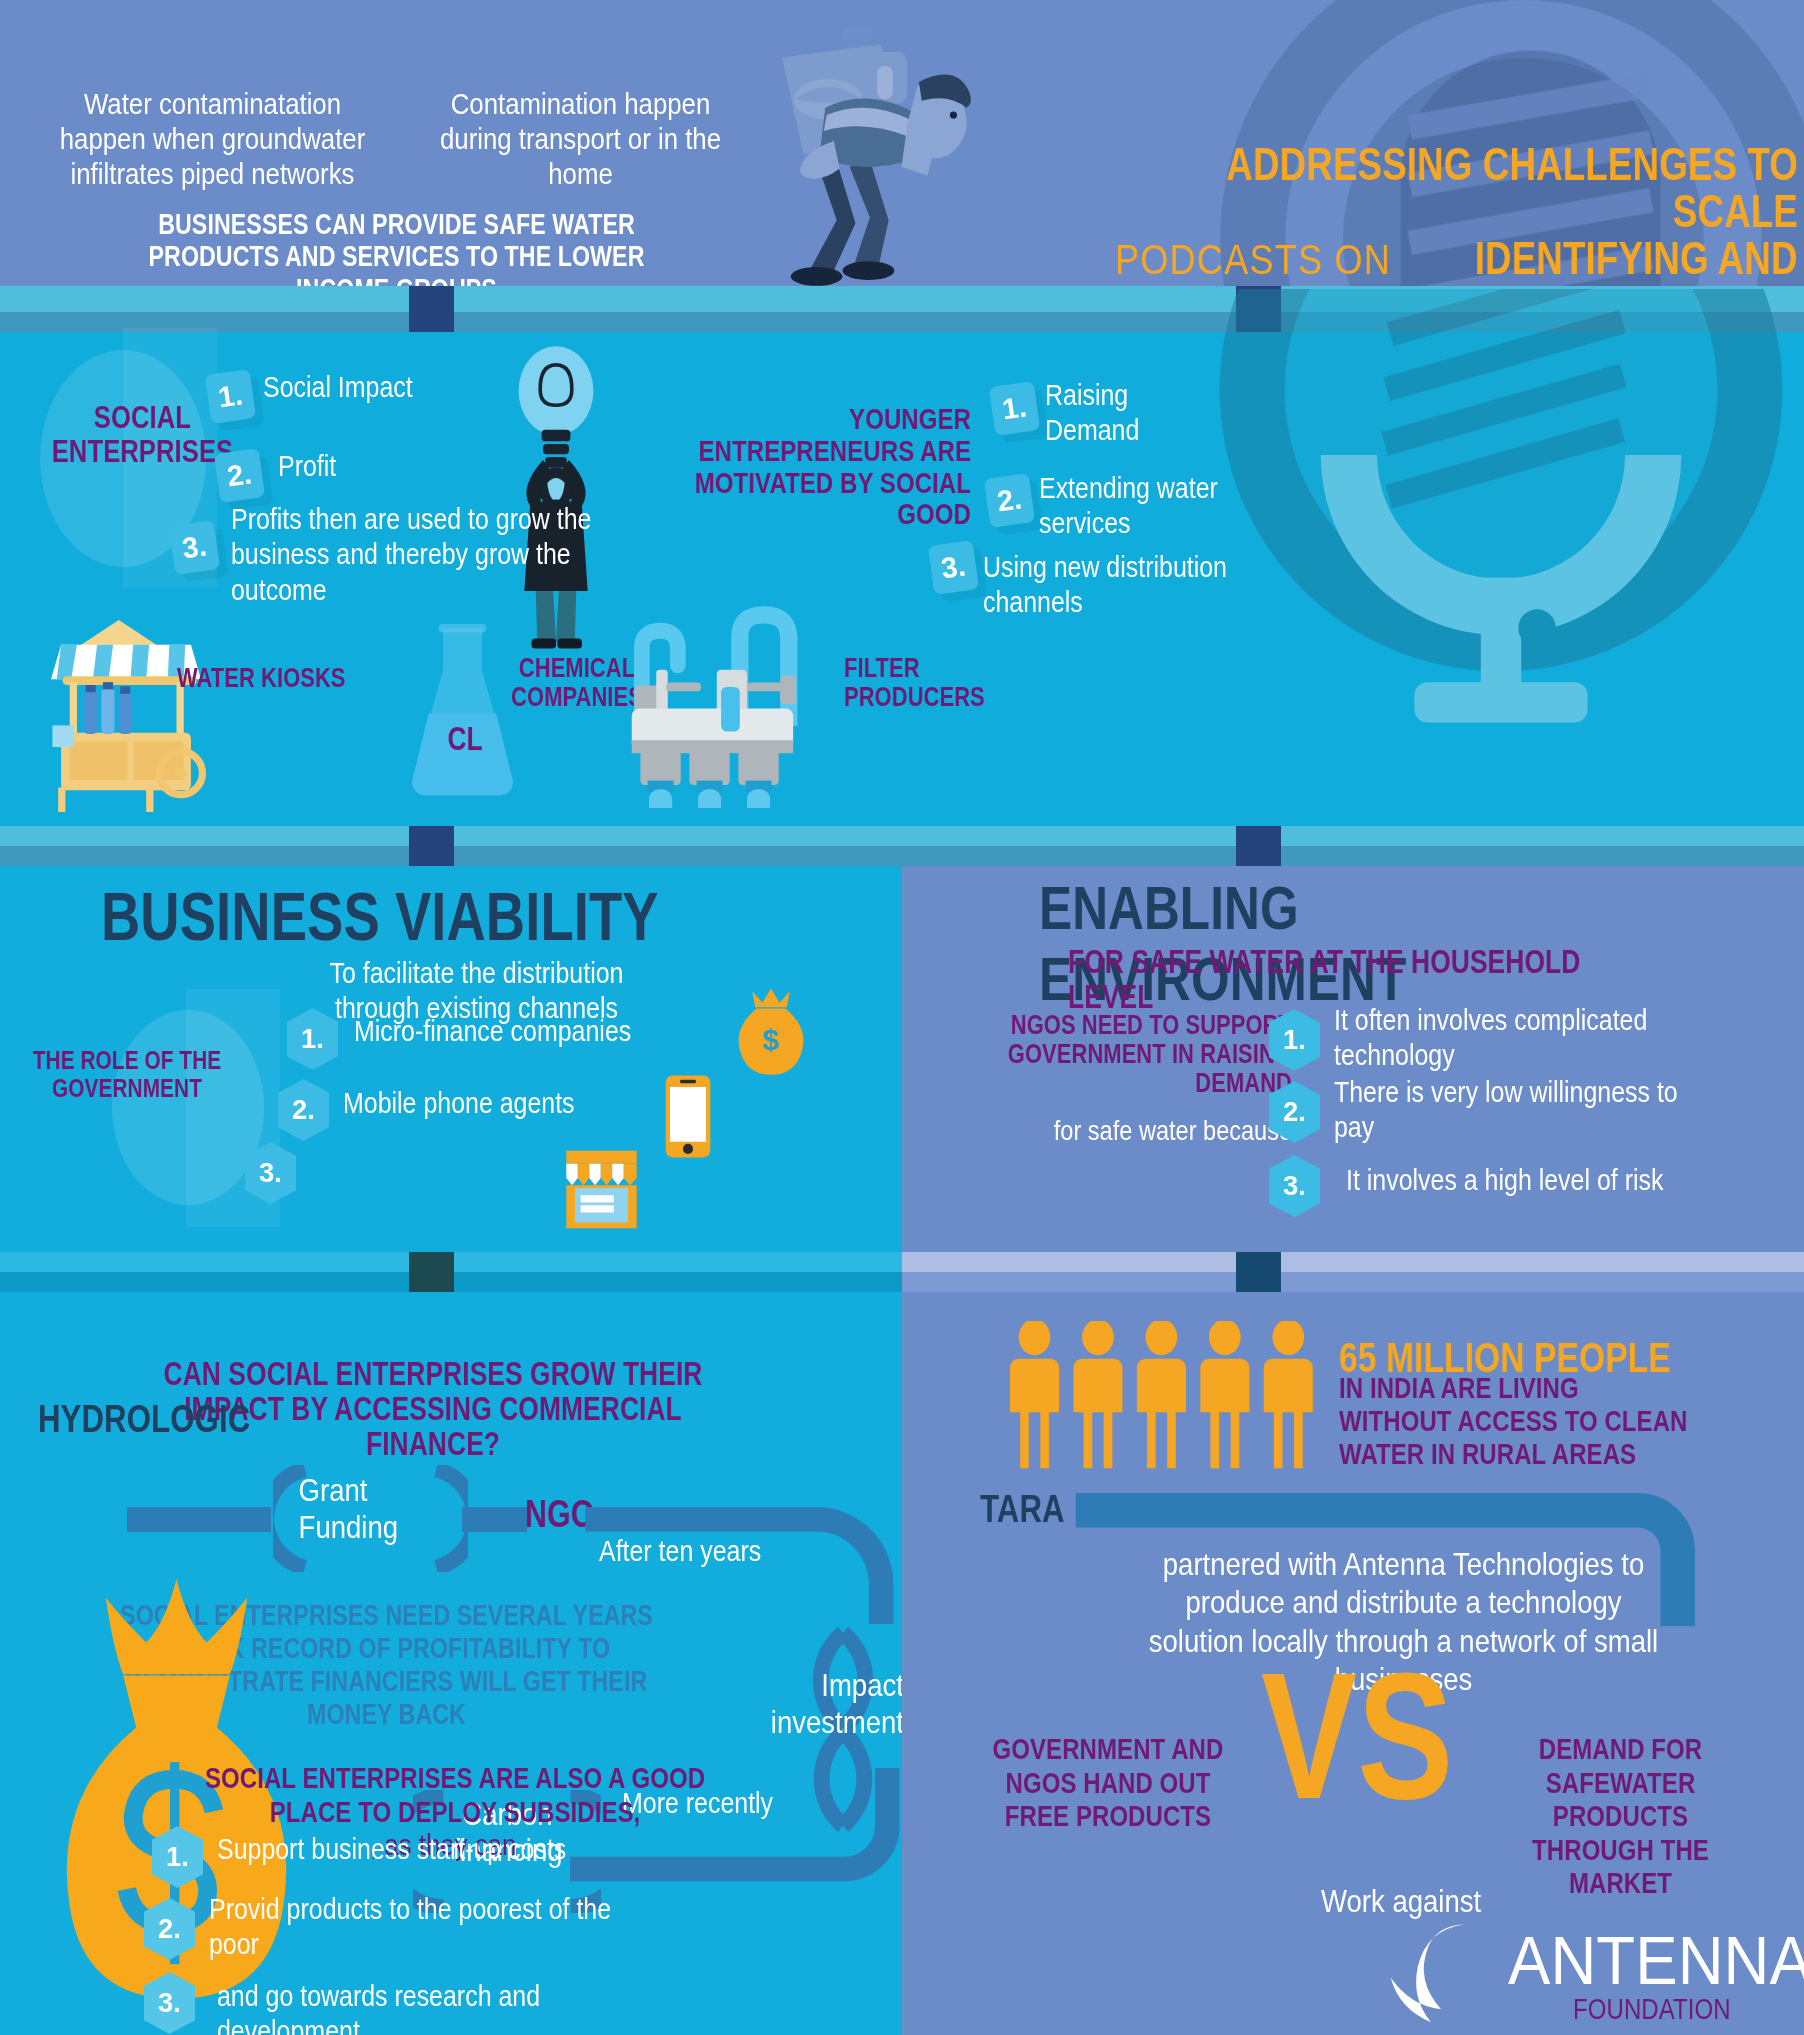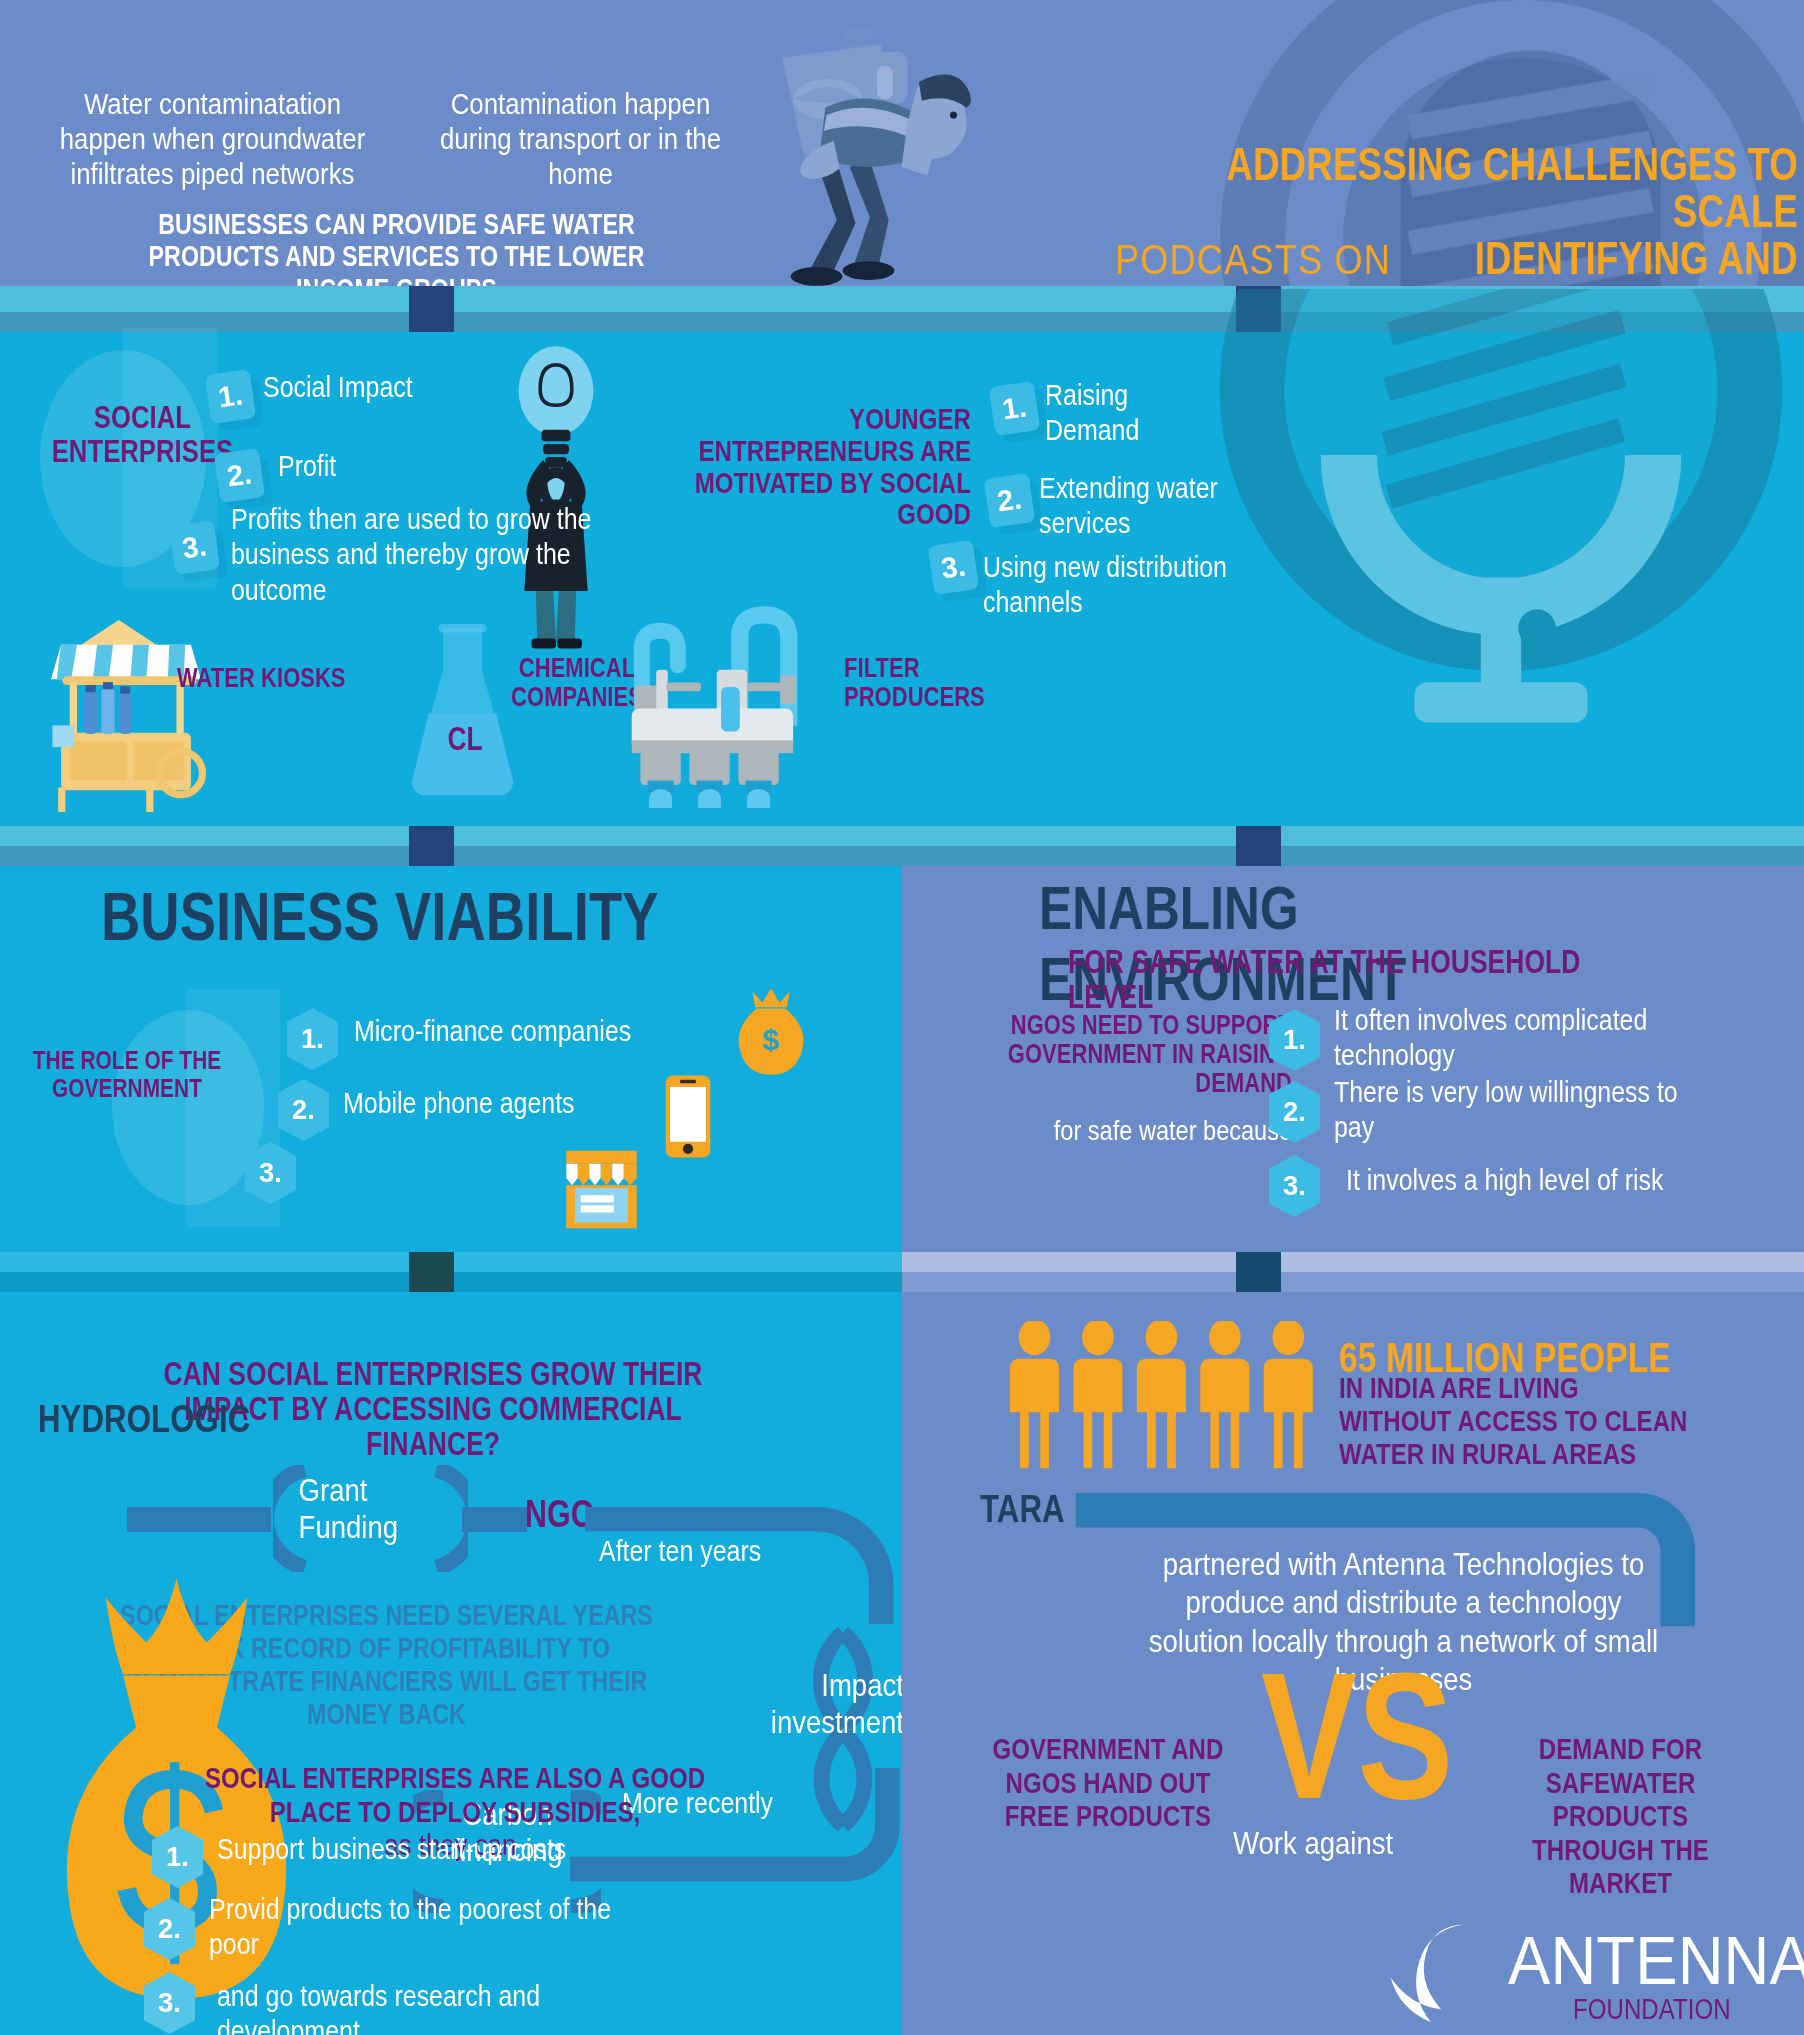--- a/index.html
+++ b/index.html
@@ -356,20 +356,22 @@
 
   <div class="sec-title" style="left:101px;top:877px;font-size:68px;">
     <span class="cond" style="display:inline-block">BUSINESS VIABILITY</span></div>
 
   <div class="circbg" style="left:112px;top:1010px;width:152px;height:195px;background:rgba(255,255,255,.12);"></div>
   <div class="halfc" style="left:186px;top:989px;width:94px;height:238px;background:rgba(255,255,255,.07);"></div>
 
   <div class="bigwhite" style="left:8px;top:1047px;width:238px;font-size:26px;text-align:center;">
     <span class="cond ctr" style="display:inline-block">THE ROLE OF THE GOVERNMENT</span></div>
 
+  <div class="wtxt" style="left:253px;top:956px;width:447px;line-height:1.2;text-align:center;">
+    <span class="thin ctr" style="display:inline-block">To facilitate the distribution through existing channels</span></div>
 
   <div class="chip chip-dia" style="left:287px;top:1008px;">
     <span>1.</span>
     </div>
   <div class="wtxt" style="left:354px;top:1014px;width:404px;">
     <span class="thin" style="display:inline-block">Micro-finance companies</span></div>
   <svg class="illus" style="left:735px;top:987px;width:72px;height:92px;" viewBox="0 0 100 128">
     <path d="M50 2 l12 20 l14 -16 l-4 22 h-44 l-4 -22 l14 16z" fill="#F5A623"></path>
     <path d="M30 30 h40 q34 28 22 62 q-10 30 -42 30 q-32 0 -42 -30 q-12 -34 22 -62z" fill="#F5A623"></path>
     <text x="50" y="88" font-size="42" font-weight="bold" fill="#1FA0D0" text-anchor="middle" font-family="Liberation Sans, sans-serif">$</text>
@@ -569,21 +571,21 @@
 
   <div class="bigwhite" style="left:953px;top:1732px;width:310px;font-size:30px;text-align:center;line-height:1.12;">
     <span class="cond ctr" style="display:inline-block">GOVERNMENT AND NGOS HAND OUT FREE PRODUCTS</span></div>
 
   <div style="position:absolute;left:1213px;top:1646px;width:289px;text-align:center;font-size:180px;color:#F5A623;font-weight:bold;line-height:1;">
     <span class="cond ctr" style="display:inline-block">VS</span></div>
 
   <div class="bigwhite" style="left:1458px;top:1732px;width:325px;font-size:30px;text-align:center;line-height:1.12;">
     <span class="cond ctr" style="display:inline-block">DEMAND FOR SAFEWATER PRODUCTS THROUGH THE MARKET</span></div>
 
-  <div class="wtxt" style="left:1220px;top:1824px;width:274px;text-align:left;font-size:32px;">
+  <div class="wtxt" style="left:1220px;top:1882px;width:274px;text-align:right;font-size:32px;">
     <span class="thin ctr" style="display:inline-block">Work against</span></div>
 
   <svg class="illus" style="left:1379px;top:1920px;width:137px;height:108px;" viewBox="0 0 190 150">
     <path d="M118 6 q-52 8 -64 58 q-10 44 18 78 q-44 -18 -56 -62 q28 40 70 44 q-36 -40 -18 -86 q12 -30 50 -32z" fill="#FFFFFF"></path>
   </svg>
   <div style="position:absolute;left:1508px;top:1921px;font-size:69px;color:#FFFFFF;letter-spacing:2.9px;
               font-family:'Liberation Sans Narrow','Liberation Sans',sans-serif;font-weight:400;">
     <span class="cond" style="display:inline-block;transform:scaleX(.92);font-weight:400;">ANTENNA</span></div>
   <div style="position:absolute;left:1573px;top:1992px;font-size:30px;color:#701a75;letter-spacing:5.8px;
               font-family:'Liberation Sans Narrow','Liberation Sans',sans-serif;">

